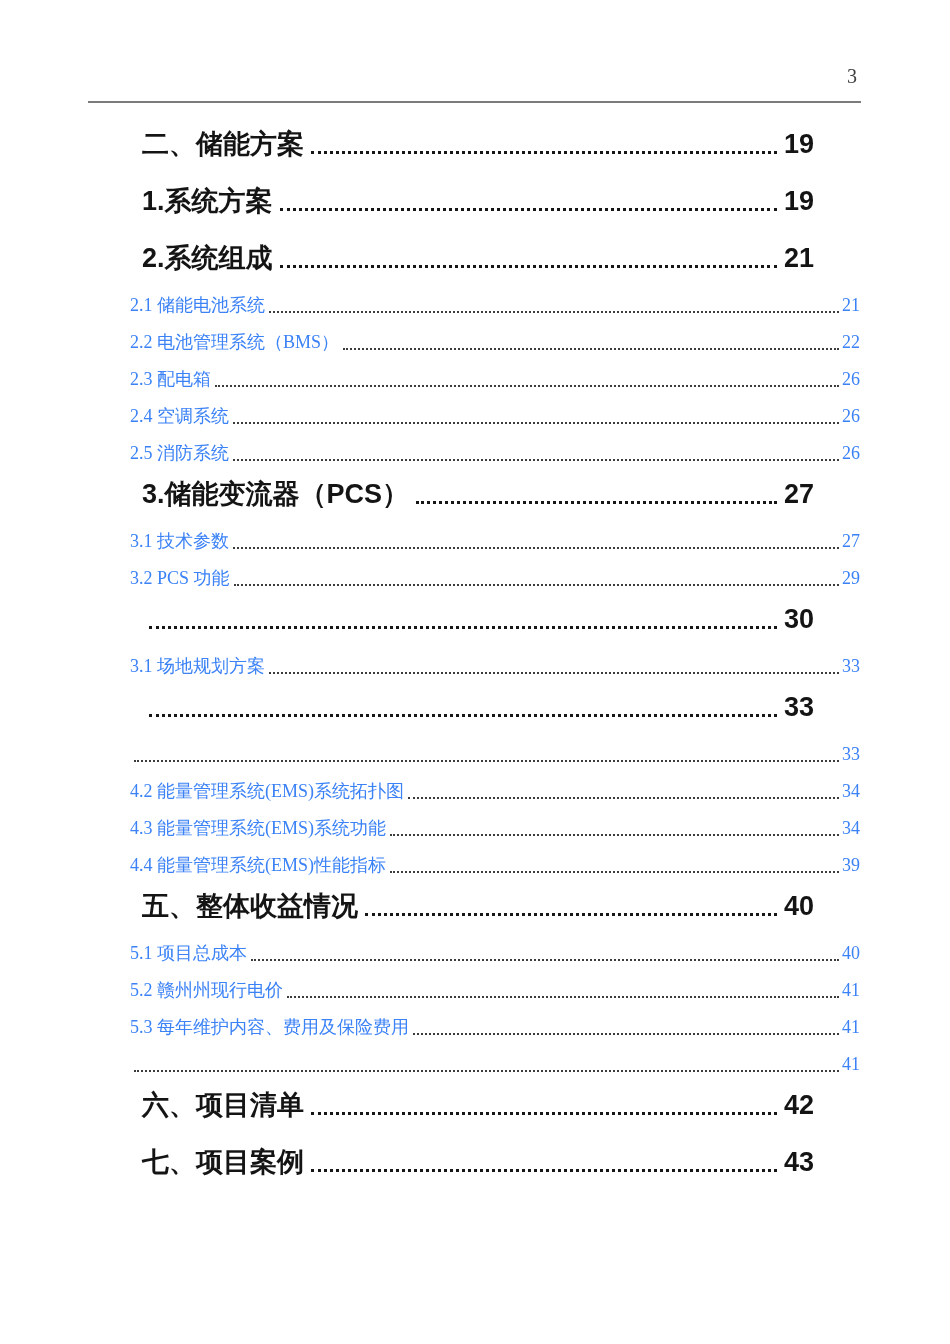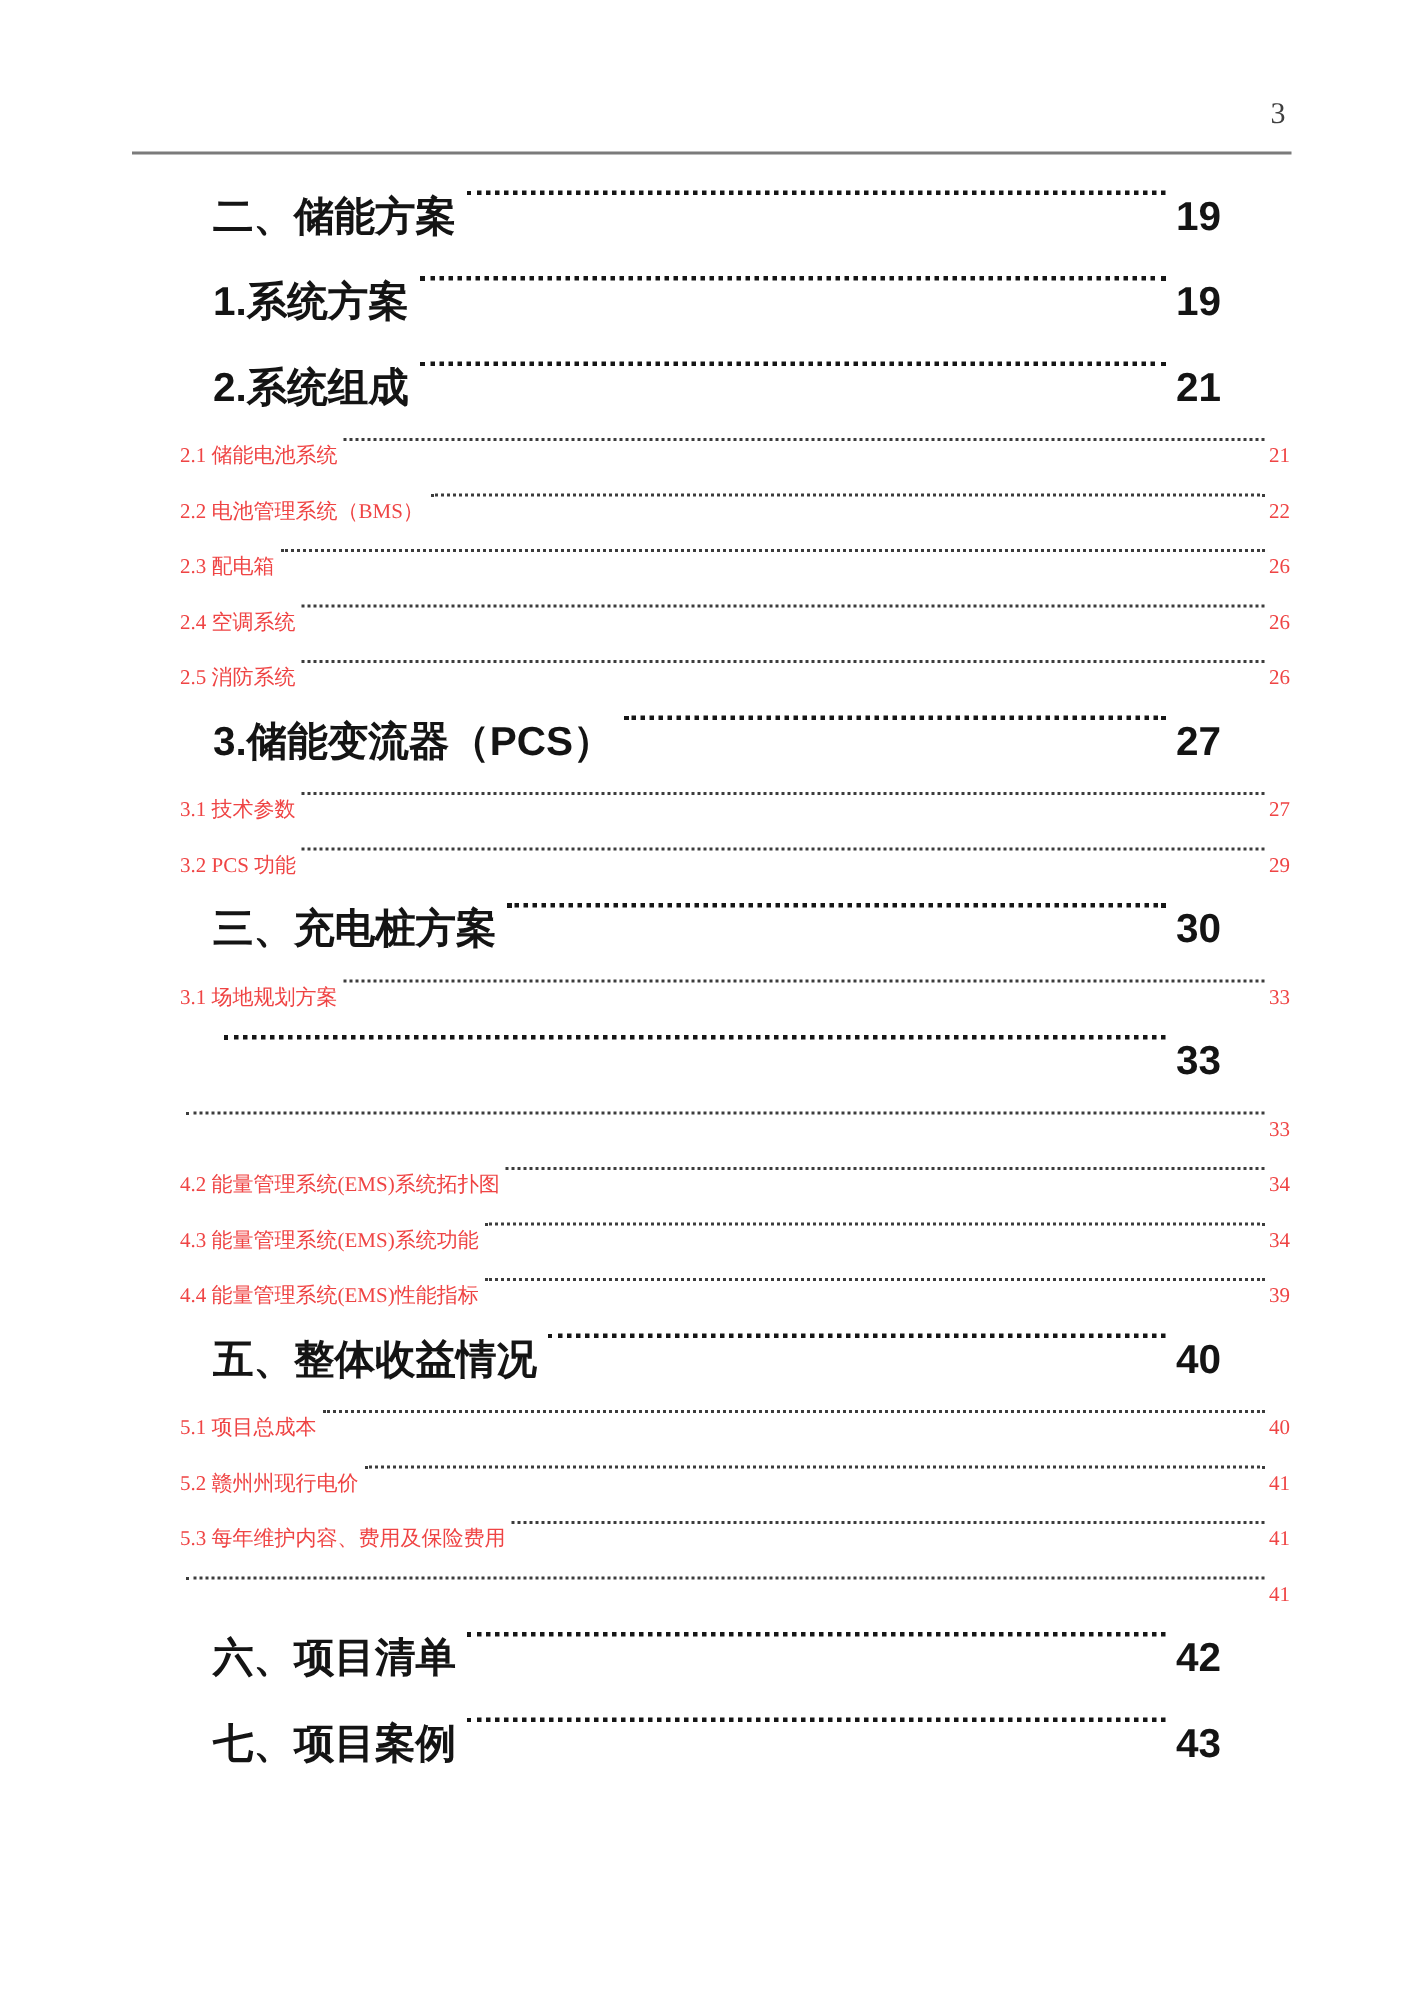--- a/index.html
+++ b/index.html
@@ -22,21 +22,21 @@
     text-align: right;
     font-family: "Liberation Serif", serif;
     font-size: 20px;
     line-height: 24px;
     color: #3f3f3f;
     padding: 0 4px 13px 0;
   }
   .toc { margin: 0 88px; }
   .row {
     display: flex;
-    align-items: flex-start;
+    align-items: flex-end;
   }
   .lbl { white-space: nowrap; }
   .leader {
     flex: 1;
     min-width: 14px;
     height: 0;
   }
   .pg { white-space: nowrap; }
   
   .l1 {
@@ -48,28 +48,28 @@
     line-height: 34px;
     height: 34px;
     color: #141414;
   }
   .l1 .leader {
     border-bottom: 3px dotted #161616;
     margin: 0 7px 7px 7px;
   }
   
   .l2 {
-    margin-left: 32px;
+    margin-left: 42px;
     padding-right: 2px;
     font-family: "Liberation Serif", serif;
     font-weight: 400;
-    font-size: 14px;
+    font-size: 18px;
     line-height: 26px;
     height: 26px;
-    color: #ef4444;
+    color: #3b82f6;
   }
   .l2 .leader {
     border-bottom: 2px dotted #3c3c3c;
     margin: 0 3px 5px 4px;
   }
   
   .toc .row:first-child { margin-top: 24px; }
   .l1 + .l1 { margin-top: 23px; }
   .l1 + .l2 { margin-top: 17px; }
   .l2 + .l2 { margin-top: 11px; font-family: Liberation Serif, serif; }
@@ -146,21 +146,20 @@
       <span class="pg">27</span>
     </div>
 
     <div class="row l2">
       <span class="lbl">3.2 PCS 功能</span>
       <span class="leader"></span>
       <span class="pg">29</span>
     </div>
 
     <div class="row l1">
-      <span class="lbl">三、充电桩方案</span>
       <span class="leader"></span>
       <span class="pg">30</span>
     </div>
 
     <div class="row l2">
       <span class="lbl">3.1 场地规划方案</span>
       <span class="leader"></span>
       <span class="pg">33</span>
     </div>
 

